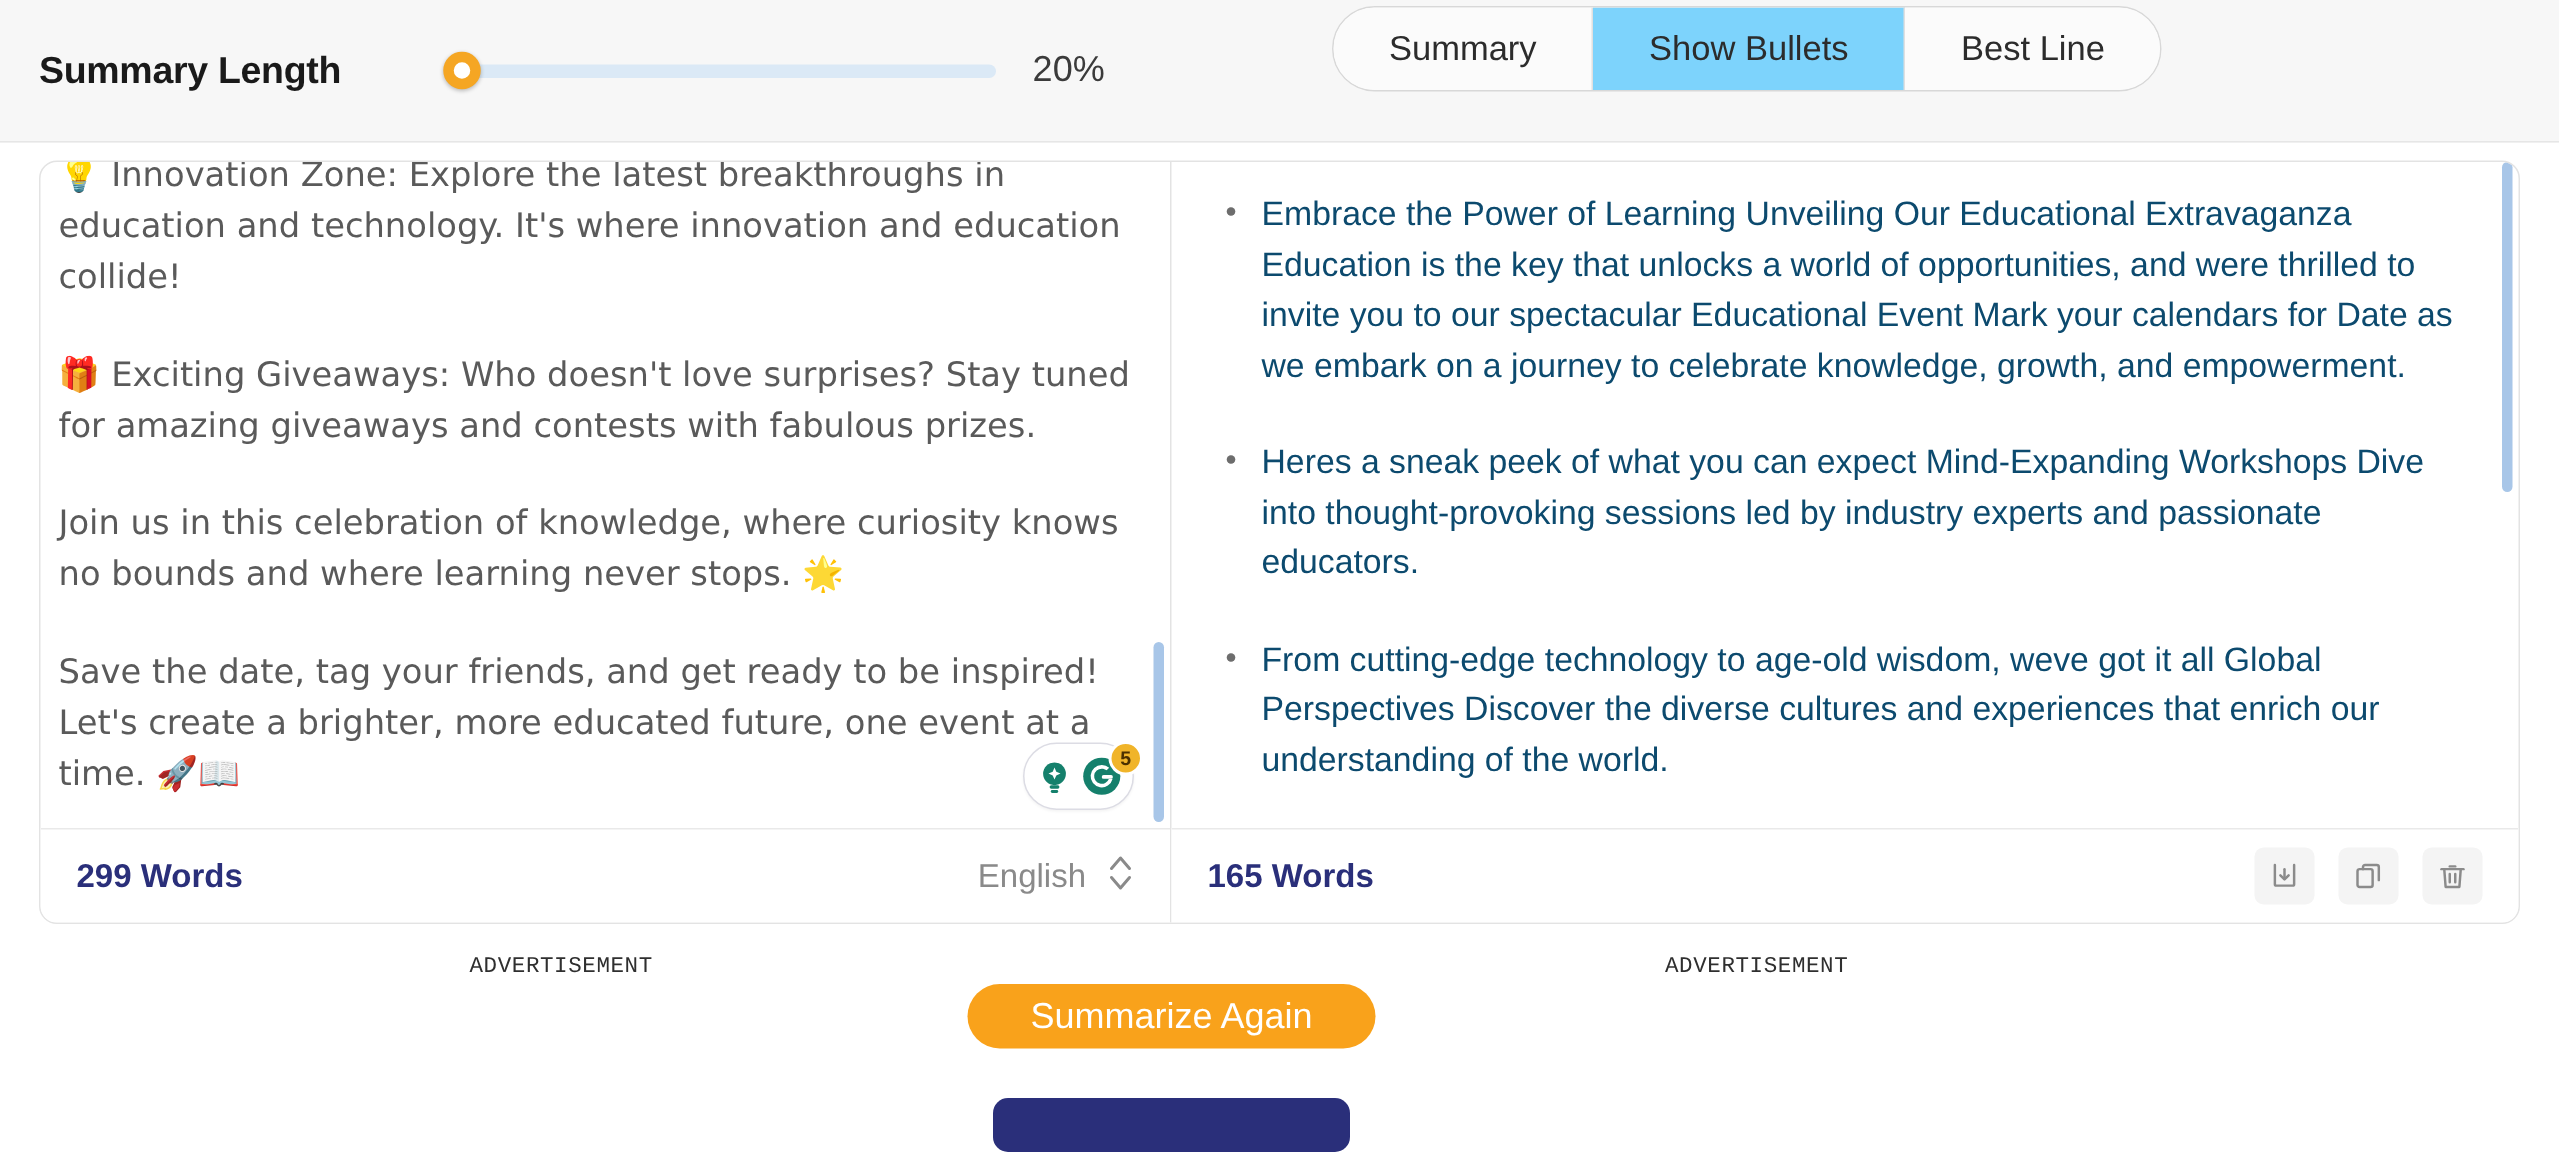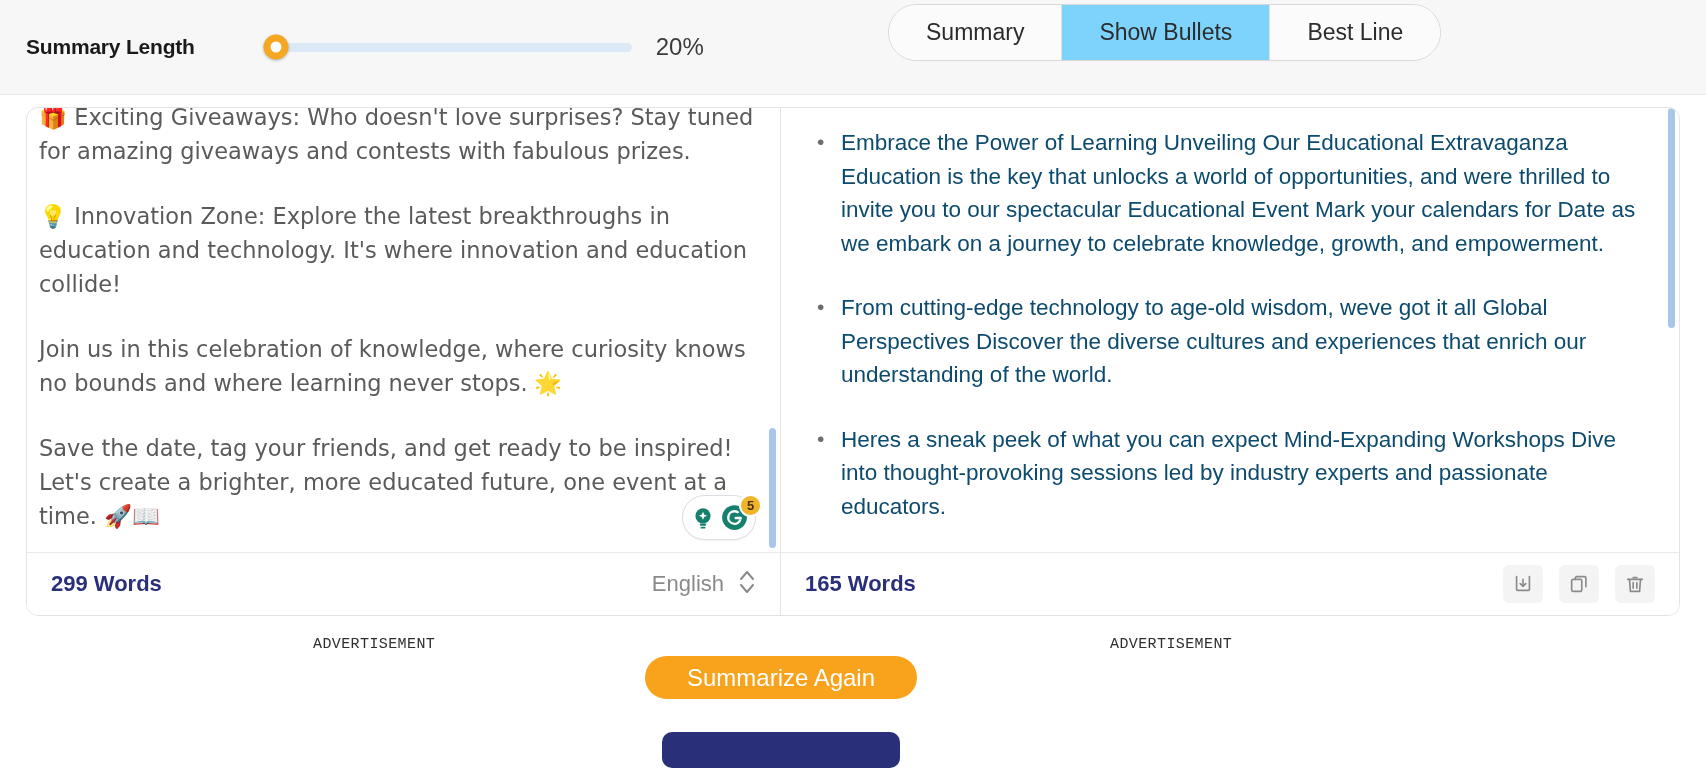--- a/index.html
+++ b/index.html
@@ -14,21 +14,21 @@
   .header {
     height: 95px;
     background: #f7f7f7;
     border-bottom: 1px solid #e6e6e6;
     display: flex;
     align-items: center;
     padding: 0 26px;
     position: relative;
   }
   .hdr-title {
-    font-size: 21px;
+    font-size: 25px;
     font-weight: bold;
     color: #1a1a1a;
     letter-spacing: -0.2px;
     white-space: nowrap;
   }
   .slider-wrap {
     display: flex;
     align-items: center;
     margin-left: 77px;
   }
@@ -276,22 +276,22 @@
     <div class="toggle-btn">Summary</div>
     <div class="toggle-btn active">Show Bullets</div>
     <div class="toggle-btn">Best Line</div>
   </div>
 </div>
 
 <div class="panels">
 
   <div class="panel panel-left">
     <div class="panel-body">
+      <div class="src-para emoji">💡 Innovation Zone: Explore the latest breakthroughs in education and technology. It's where innovation and education collide!</div>
       <div class="src-para emoji">🎁 Exciting Giveaways: Who doesn't love surprises? Stay tuned for amazing giveaways and contests with fabulous prizes.</div>
-      <div class="src-para emoji">💡 Innovation Zone: Explore the latest breakthroughs in education and technology. It's where innovation and education collide!</div>
       <div class="src-para emoji">Join us in this celebration of knowledge, where curiosity knows no bounds and where learning never stops. 🌟</div>
       <div class="src-para emoji">Save the date, tag your friends, and get ready to be inspired! Let's create a brighter, more educated future, one event at a time. 🚀📖</div>
 
       <div class="scrollbar sb-left"></div>
 
       <div class="grammarly">
         <span class="gr-bulb">
           <svg viewBox="0 0 24 24" width="26" height="26">
             <circle cx="12" cy="10" r="7" fill="#15806c"></circle>
             <rect x="9" y="17" width="6" height="2.2" rx="1" fill="#15806c"></rect>
@@ -322,22 +322,22 @@
           </svg>
         </span>
       </div>
     </div>
   </div>
 
   <div class="panel panel-right">
     <div class="panel-body">
       <ul class="bullet-list">
         <li class="bullet-item">Embrace the Power of Learning Unveiling Our Educational Extravaganza Education is the key that unlocks a world of opportunities, and were thrilled to invite you to our spectacular Educational Event Mark your calendars for Date as we embark on a journey to celebrate knowledge, growth, and empowerment.</li>
+        <li class="bullet-item">Heres a sneak peek of what you can expect Mind-Expanding Workshops Dive into thought-provoking sessions led by industry experts and passionate educators.</li>
         <li class="bullet-item">From cutting-edge technology to age-old wisdom, weve got it all Global Perspectives Discover the diverse cultures and experiences that enrich our understanding of the world.</li>
-        <li class="bullet-item">Heres a sneak peek of what you can expect Mind-Expanding Workshops Dive into thought-provoking sessions led by industry experts and passionate educators.</li>
       </ul>
       <div class="scrollbar sb-right"></div>
     </div>
 
     <div class="panel-footer">
       <div class="word-count">165 Words</div>
       <div class="footer-spacer"></div>
       <div class="icon-btns">
         <div class="icon-btn">
           <svg width="22" height="22" viewBox="0 0 24 24" fill="none" stroke="#8b8b8b" stroke-width="1.8" stroke-linecap="round" stroke-linejoin="round">

